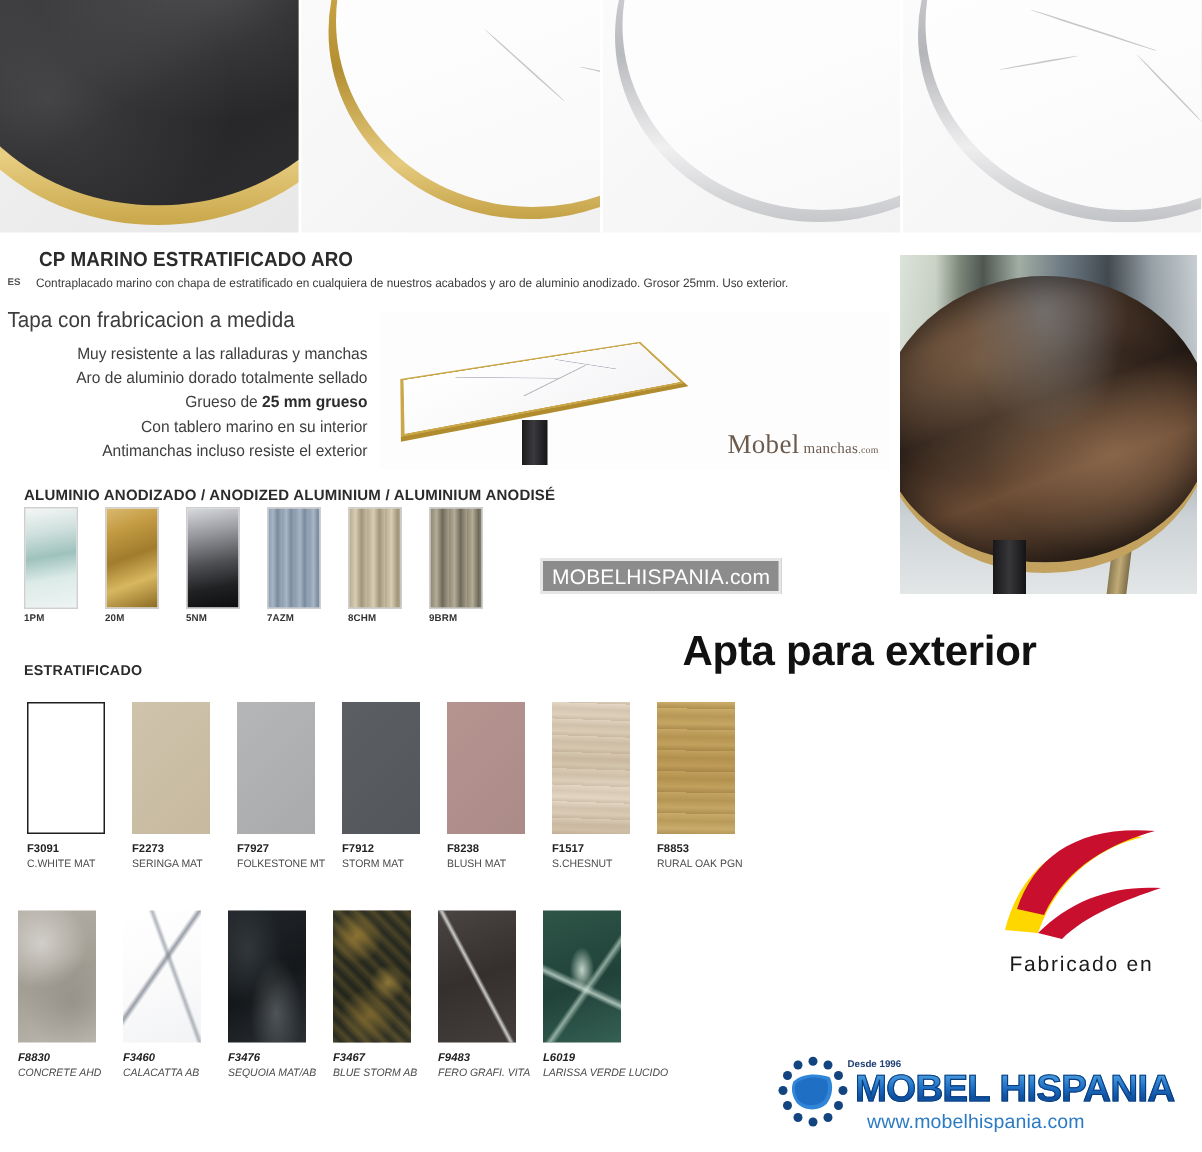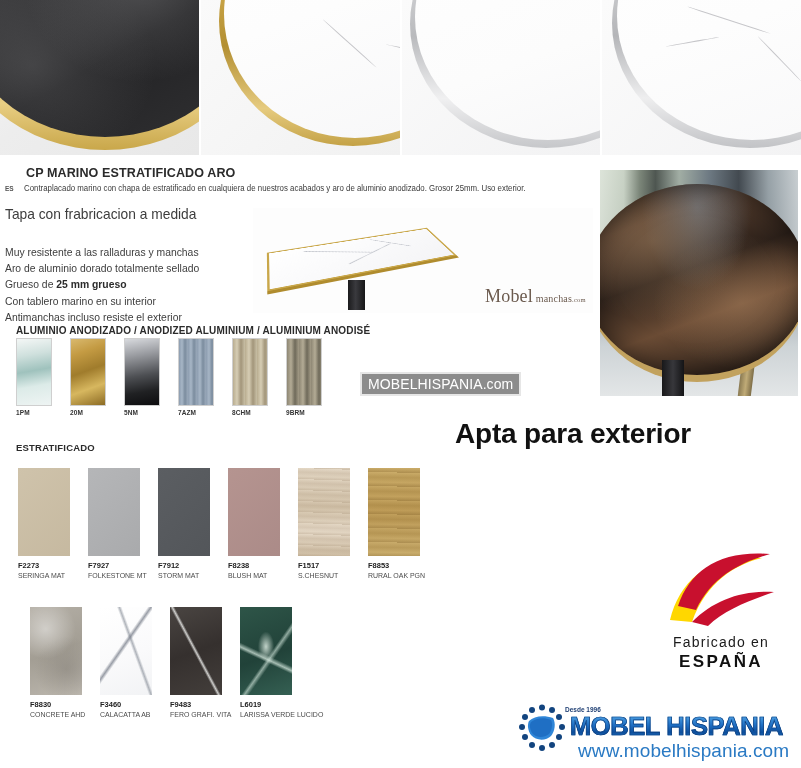--- a/index.html
+++ b/index.html
@@ -92,21 +92,21 @@
     position: absolute; left: 24px; top: 184px; width: 570px;
     font-size: 8.2px; color: #3a3a3a; line-height: 1.25;
     transform: scaleX(.96); transform-origin: left center; white-space: nowrap;
   }
 
   .feat-head {
     position: absolute; left: 5px; top: 206px;
     font-size: 14.5px; color: #3d3d3d; font-weight: 400;
     transform: scaleX(.95); transform-origin: left center;
   }
-  .feat-list { position: absolute; left: 5px; top: 244px; width: 250px; }
+  .feat-list { position: absolute; left: 5px; top: 228px; width: 250px; text-align: right; }
   .feat-list li {
     list-style: none; font-size: 10.8px; color: #3d3d3d;
     line-height: 16.2px; white-space: nowrap;
     transform: scaleX(.96); transform-origin: left center;
   }
   .feat-list li b { font-weight: 700; color: #2c2c2c; }
 
   
   .prod-photo {
     position: absolute; left: 253px; top: 208px; width: 340px; height: 105px;
@@ -219,21 +219,21 @@
     font-size: 9.5px; font-weight: 700; color: #2b2b2b; letter-spacing: .2px; text-align: center;
   }
   .sw-row { position: absolute; display: flex; }
   .sw-item { width: 70px; }
   .sw-chip { width: 52px; height: 88px; background-size: cover; }
   .sw-code { margin-top: 5px; font-size: 7.5px; font-weight: 700; color: #222; }
   .sw-name { margin-top: 1px; font-size: 7.2px; color: #4a4a4a; white-space: nowrap;
              transform: scaleX(.97); transform-origin: left center; }
 
   .row1 { left: 18px; top: 468px; }
-  .row2 { left: 30px; top: 607px; }
+  .row2 { left: 12px; top: 607px; font-style: italic; }
 
   
   .c-F3091 { background: #ffffff; border: 1.5px solid #1e1e1e; }
   .c-F2273 { background: linear-gradient(135deg,#cfc3ab,#c6b9a0); }
   .c-F7927 { background: linear-gradient(135deg,#b5b6b8,#a9aaac); }
   .c-F7912 { background: linear-gradient(135deg,#5b5e62,#53565a); }
   .c-F2253 { background: linear-gradient(135deg,#17171a,#0e0e10); }
   .c-F8238 { background: linear-gradient(135deg,#b59490,#ab8b88); }
   .c-F1517 {
     background:
@@ -312,21 +312,21 @@
     position: absolute; left: 52px; top: 12px;
     font-size: 25px; font-weight: 700; letter-spacing: -.4px;
     background: linear-gradient(180deg,#5fb4ef 0%,#1f6fc4 45%,#0d4e9c 70%,#2f8ddb 100%);
     -webkit-background-clip: text; background-clip: text; color: transparent;
     -webkit-text-stroke: .7px #0b3d7d;
     font-family: "Liberation Sans", sans-serif;
     transform: scaleX(1.02); transform-origin: left center;
   }
   .mh-url {
     position: absolute; left: 60px; top: 40px;
-    font-size: 19px; color: #2a7ac4; letter-spacing: .1px;
+    font-size: 13px; color: #2a7ac4; letter-spacing: .1px;
   }
 </style>
 </head>
 <body>
 
 <div id="page">
 
   <div class="hero">
     <div class="hero-cell h1">
       <div class="rim"></div>
@@ -420,20 +420,25 @@
     </div>
   </div>
 
   <div class="wm-box">MOBELHISPANIA.com</div>
   <div class="apta">Apta para exterior</div>
 
   <div class="est-head">ESTRATIFICADO</div>
 
   <div class="sw-row row1">
     <div class="sw-item">
+      <div class="sw-chip c-F3091"></div>
+      <div class="sw-code">F3091</div>
+      <div class="sw-name">C.WHITE MAT</div>
+    </div>
+    <div class="sw-item">
       <div class="sw-chip c-F2273"></div>
       <div class="sw-code">F2273</div>
       <div class="sw-name">SERINGA MAT</div>
     </div>
     <div class="sw-item">
       <div class="sw-chip c-F7927"></div>
       <div class="sw-code">F7927</div>
       <div class="sw-name">FOLKESTONE MT</div>
     </div>
     <div class="sw-item">
@@ -461,41 +466,50 @@
   <div class="sw-row row2">
     <div class="sw-item">
       <div class="sw-chip c-F8830"></div>
       <div class="sw-code">F8830</div>
       <div class="sw-name">CONCRETE AHD</div>
     </div>
     <div class="sw-item">
       <div class="sw-chip c-F3460"></div>
       <div class="sw-code">F3460</div>
       <div class="sw-name">CALACATTA AB</div>
+    </div>
+    <div class="sw-item">
+      <div class="sw-chip c-F3476"></div>
+      <div class="sw-code">F3476</div>
+      <div class="sw-name">SEQUOIA MAT/AB</div>
+    </div>
+    <div class="sw-item">
+      <div class="sw-chip c-F3467"></div>
+      <div class="sw-code">F3467</div>
+      <div class="sw-name">BLUE STORM AB</div>
     </div>
     <div class="sw-item">
       <div class="sw-chip c-F9483"></div>
       <div class="sw-code">F9483</div>
       <div class="sw-name">FERO GRAFI. VITA</div>
     </div>
     <div class="sw-item">
       <div class="sw-chip c-L6019"></div>
       <div class="sw-code">L6019</div>
       <div class="sw-name">LARISSA VERDE LUCIDO</div>
     </div>
   </div>
 
   <div class="esp-badge">
     <svg class="esp-flag" viewBox="0 0 120 80">
       <path d="M8,72 C18,30 52,4 100,10 C74,16 44,34 30,74 Z" fill="#ffd700"></path>
       <path d="M16,58 C28,22 58,2 108,6 C80,14 50,28 34,62 Z" fill="#c8102e"></path>
       <path d="M30,74 C52,52 80,42 112,44 C88,52 62,62 46,78 Z" fill="#c8102e"></path>
     </svg>
     <div class="esp-t1">Fabricado en</div>
-    <div class="esp-t2">ESPAÑA</div>
   </div>
 
   <div class="mh-logo">
     <svg class="mh-globe" viewBox="0 0 48 48">
       <circle cx="24" cy="24" r="22" fill="#ffffff"></circle>
       <g fill="#12447f">
         <circle cx="24" cy="3.5" r="3"></circle>
           <circle cx="34" cy="6" r="3"></circle>
           <circle cx="41" cy="13" r="3"></circle>
         <circle cx="44" cy="23" r="3"></circle>

